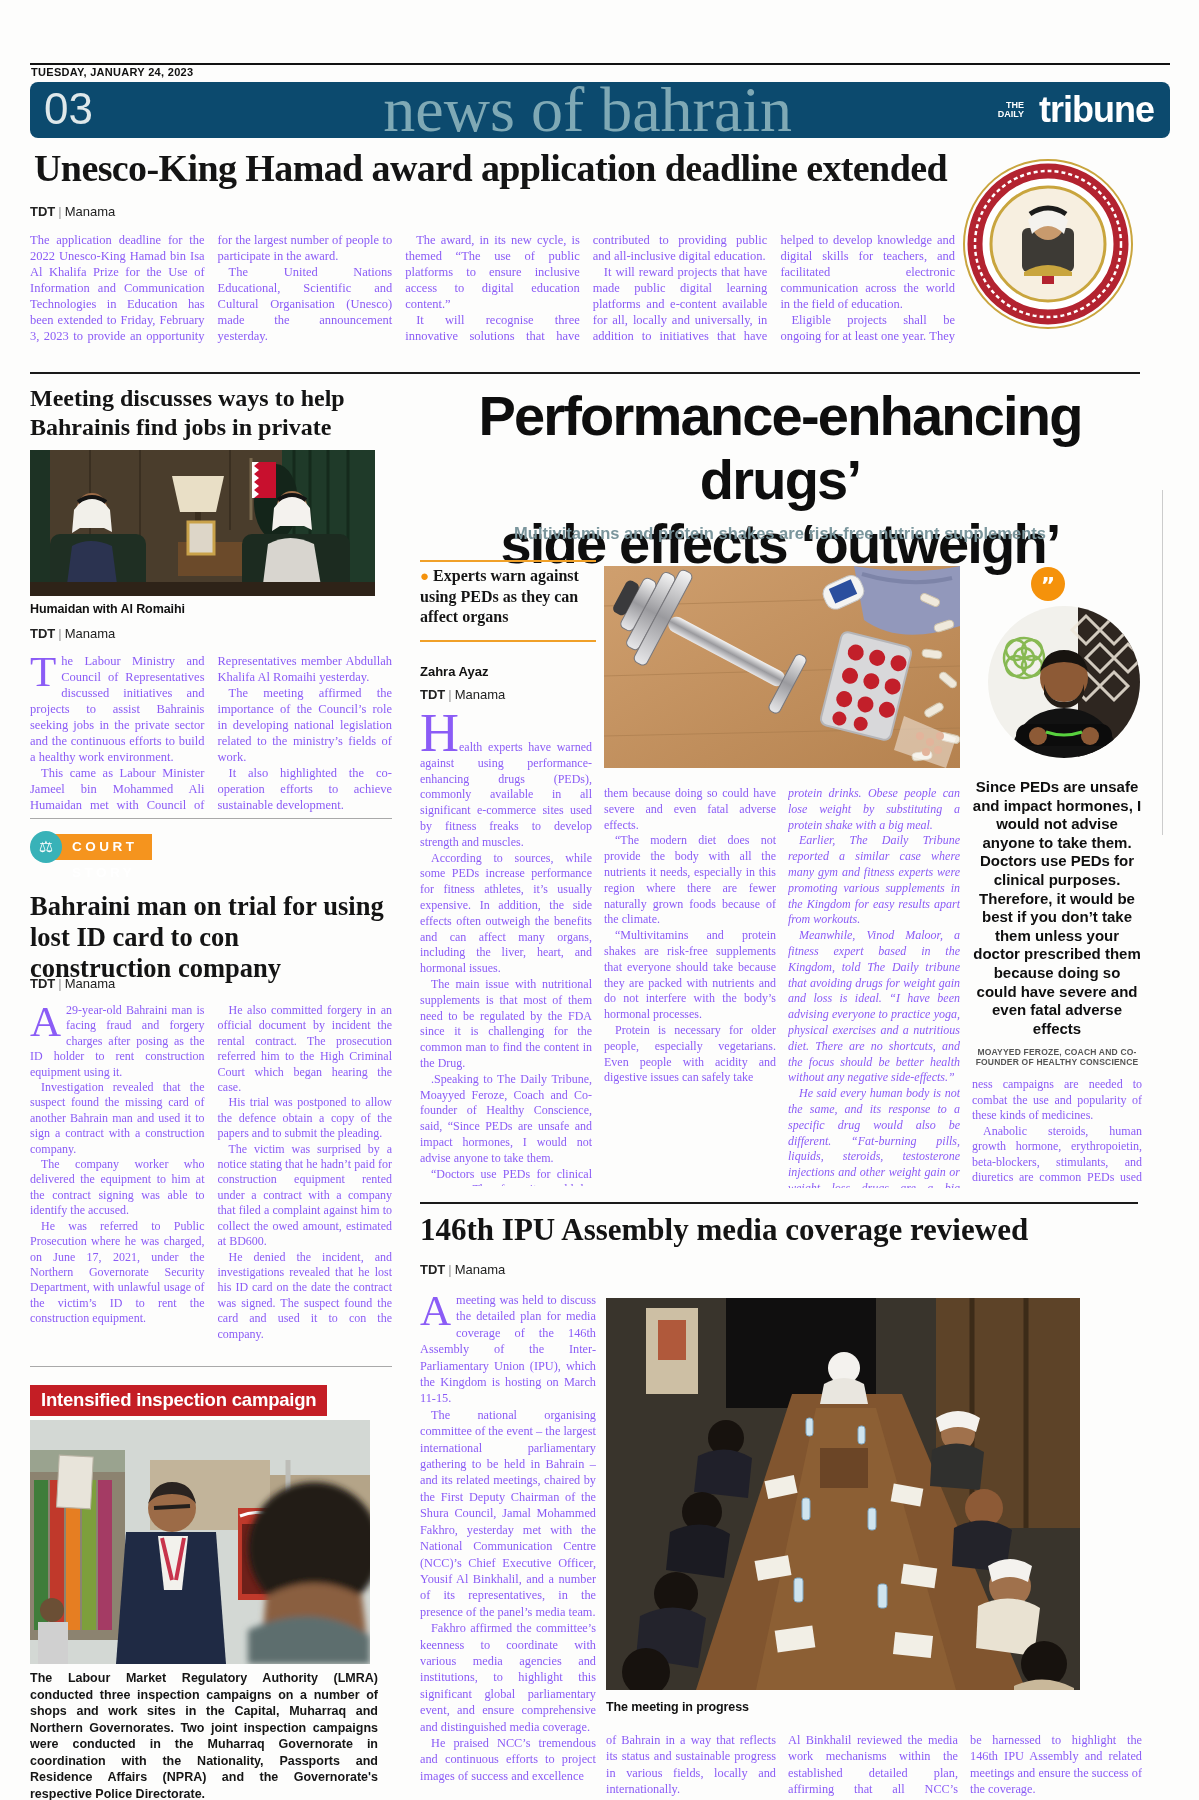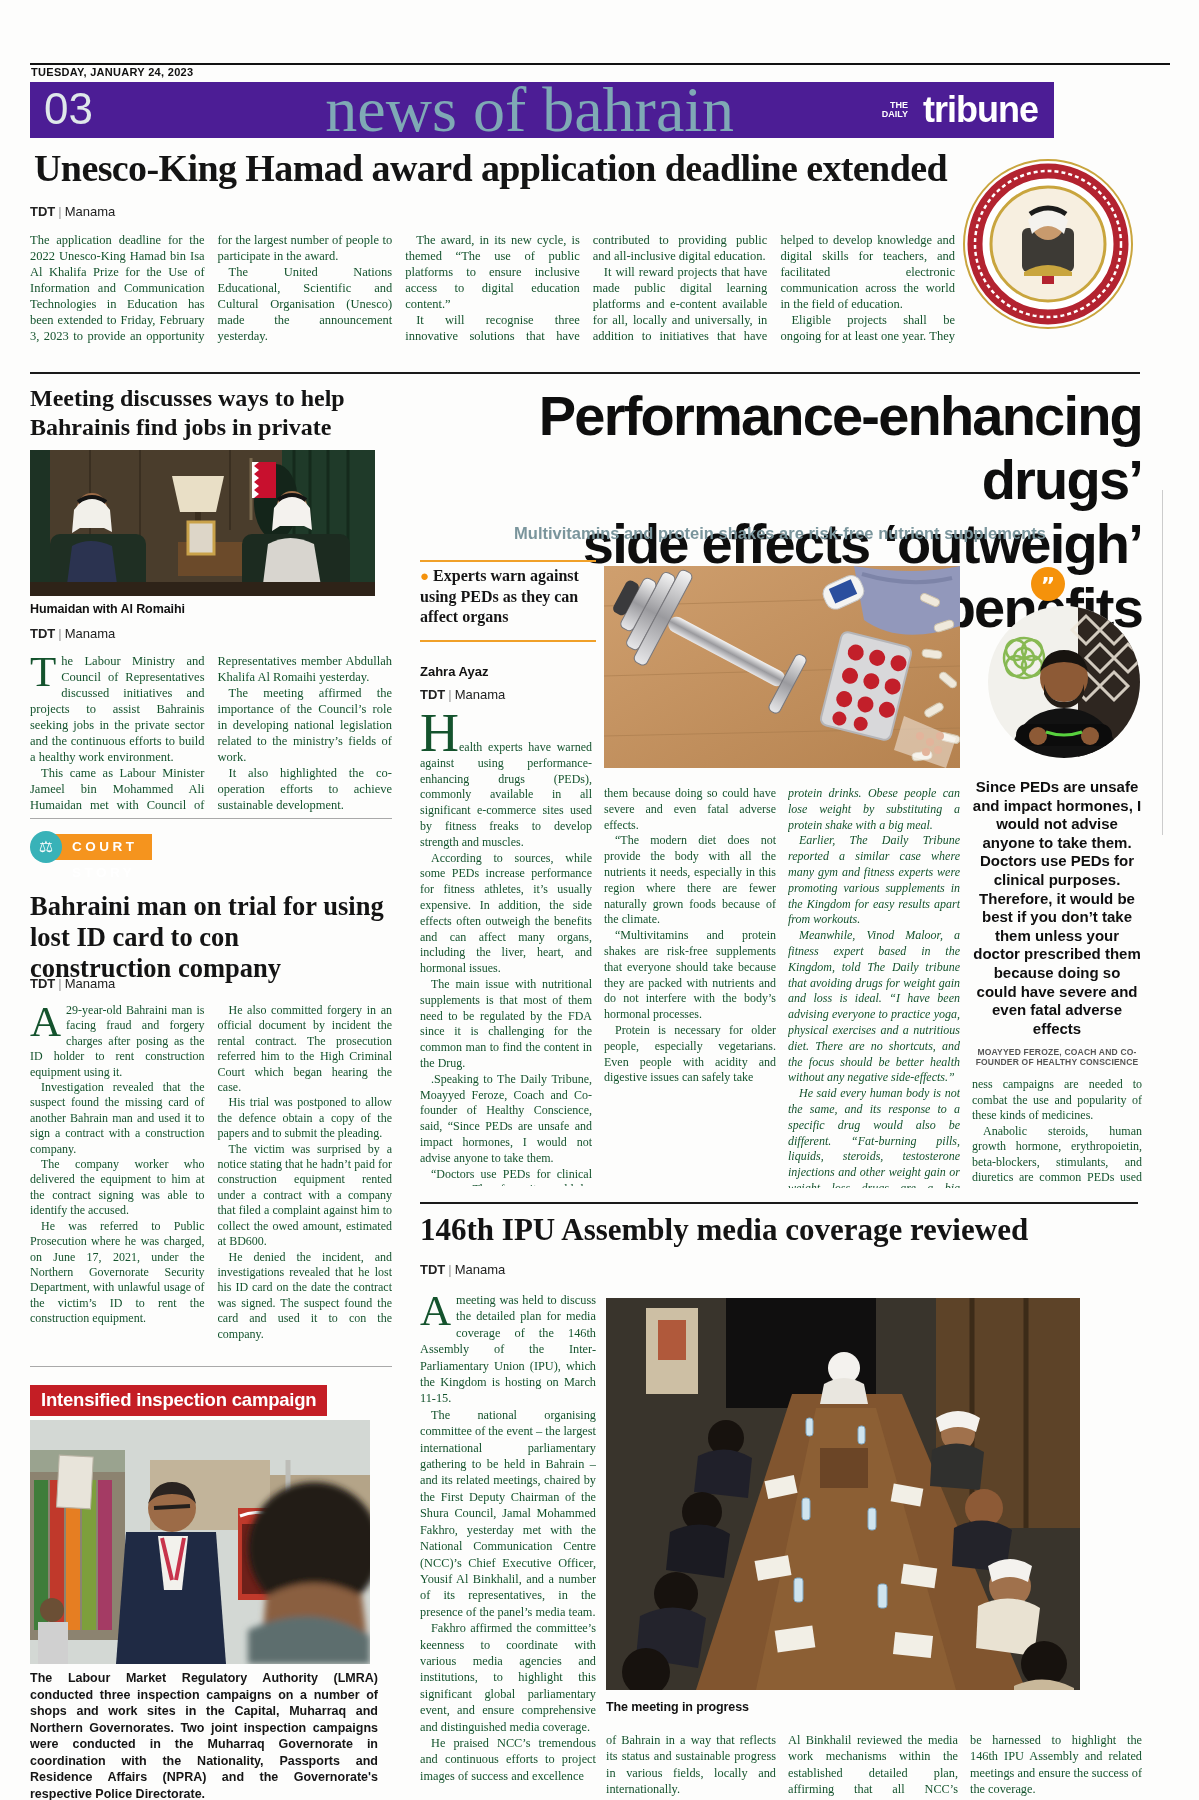--- a/index.html
+++ b/index.html
@@ -2,33 +2,33 @@
 <html lang="en"><head>
 <meta charset="utf-8">
 <style>
   html,body{margin:0;padding:0;background:#e9e9e9;}
   #paper{position:relative;width:1199px;height:1800px;background:#fdfdfc;overflow:hidden;
          font-family:"Liberation Serif",serif;color:#1c1c1c;margin:0 auto;}
   .abs{position:absolute;}
   
   .top-rule{left:30px;top:63px;width:1140px;height:2px;background:#111;}
   .date{left:31px;top:66px;font:700 11px "Liberation Sans",sans-serif;letter-spacing:.3px;color:#111;}
-  .banner{left:30px;top:82px;width:1024px;height:56px;background:#4c1d95;}
+  .banner{left:30px;top:82px;width:1140px;height:56px;background:#0c4a6e;border-radius:8px;}
   .pagenum{position:absolute;left:14px;top:2px;font:300 44px "Liberation Sans",sans-serif;color:#dfe8ea;}
   .masthead{position:absolute;left:50%;top:-9px;transform:translateX(-53%);
             font:400 64px "Liberation Serif",serif;color:#7fa9b5;white-space:nowrap;}
   .trib{position:absolute;right:16px;top:9px;display:flex;align-items:center;gap:15px;color:#fff;}
   .trib .stack{display:flex;flex-direction:column;font:700 9px "Liberation Sans",sans-serif;line-height:9px;text-align:right;}
   .trib .name{font:800 36px "Liberation Sans",sans-serif;letter-spacing:-1px;line-height:38px;}
   
   .hl{font-family:"Liberation Serif",serif;font-weight:700;color:#141414;}
   .byline{font:400 13px "Liberation Sans",sans-serif;color:#222;}
   .byline b{font-weight:800;}
   .byline .sep{color:#999;padding:0 3px;}
-  .body{font-size:12.5px;line-height:16px;text-align:justify;color:#14532d;}
+  .body{font-size:12.5px;line-height:16px;text-align:justify;color:#8b5cf6;}
   .body p{margin:0;text-indent:11px;}
   .body p:first-child{text-indent:0;}
   .cols{column-fill:auto;column-gap:13px;}
   .dropcap p:first-child::first-letter{float:left;font-size:43px;line-height:33px;padding:2px 5px 0 0;font-weight:400;}
   .big-drop p:first-child::first-letter{font-size:54px;line-height:42px;}
   .caption{font:700 12.5px "Liberation Sans",sans-serif;color:#111;letter-spacing:-.1px;}
   .rule-thin{height:1px;background:#a9a9a9;}
   svg{display:block;}
   
   .a1-headline{left:26px;top:147px;width:960px;font-size:38px;letter-spacing:-.6px;line-height:42px;white-space:nowrap;margin-left:8px;}
@@ -51,21 +51,21 @@
   .court-headline{left:30px;top:872px;width:355px;font-size:26.5px;line-height:31px;margin-top:19px;}
   .court-byline{left:30px;top:976px;}
   .court-body{left:30px;top:1003px;width:362px;height:352px;column-count:2;font-size:12px;line-height:15.4px;overflow:hidden;}
   .rule-l2{left:30px;top:1366px;width:362px;}
   .insp-banner{left:30px;top:1385px;background:#c41e25;color:#fff;font:700 18.5px "Liberation Sans",sans-serif;
                padding:4px 11px 5px;letter-spacing:-.2px;}
   .insp-photo{left:30px;top:1420px;width:340px;height:244px;}
   .insp-caption{left:30px;top:1670px;width:348px;font-size:12.5px;line-height:16.5px;font-weight:700;
                 font-family:"Liberation Sans",sans-serif;color:#151515;text-align:justify;}
   
-  .ped-headline{left:418px;top:384px;width:724px;text-align:right;
+  .ped-headline{left:418px;top:384px;width:724px;text-align:center;
                 font:800 56px "Liberation Sans",sans-serif;letter-spacing:-1.8px;line-height:64px;color:#0e0e0e;}
   .ped-headline p{margin:0;}
   .ped-sub{left:418px;top:524px;width:724px;text-align:center;
            font:700 16.5px "Liberation Sans",sans-serif;color:#7a959c;}
   .bullet-box{left:420px;top:560px;width:176px;border-top:2.5px solid #f0a028;border-bottom:2.5px solid #f0a028;
               padding:4px 0 12px;}
   .bullet-box .txt{font:700 16px "Liberation Serif",serif;line-height:20.5px;color:#151515;}
   .dot{color:#f5920b;font-size:15px;padding-right:4px;}
   .ped-author{left:420px;top:664px;font:700 13px "Liberation Sans",sans-serif;color:#111;}
   .ped-byline{left:420px;top:687px;}

